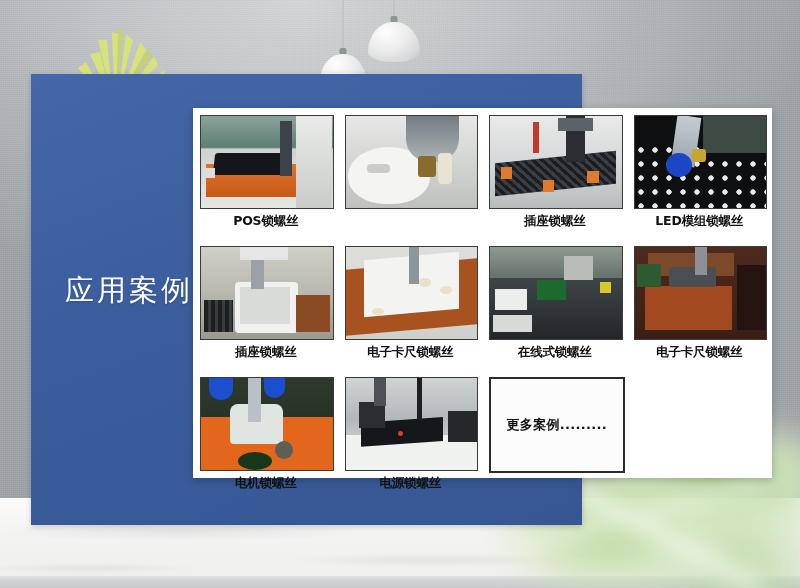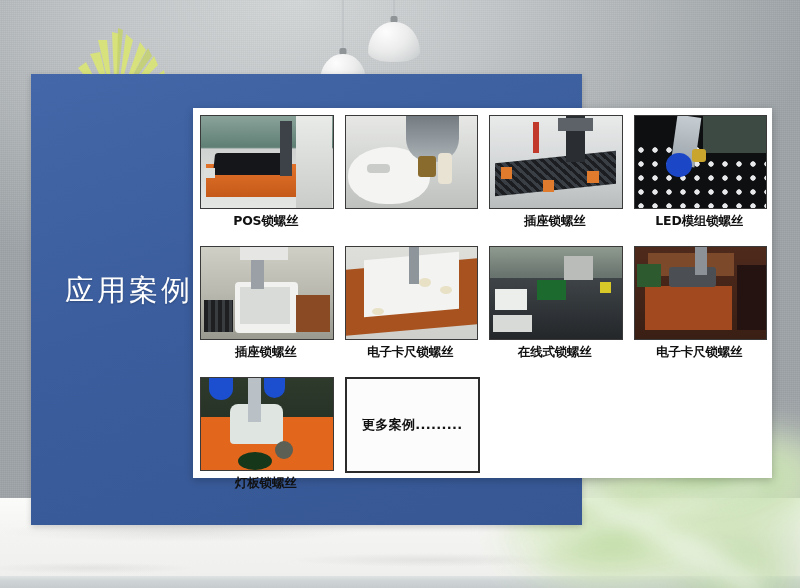--- a/index.html
+++ b/index.html
@@ -383,21 +383,35 @@
             <div class="ph t10">
               <i class="b1"></i>
               <i class="b2"></i>
               <i class="b3"></i>
               <i class="b4"></i>
               <i class="b5"></i>
               <i class="b6"></i>
               <i class="b7"></i>
             </div>
           </div>
-          <div class="caption">灯板锁螺丝</div>
+          <div class="caption">电机锁螺丝</div>
+        </div>
+        <div class="cell">
+          <div class="thumb">
+            <div class="ph t11">
+              <i class="b1"></i>
+              <i class="b2"></i>
+              <i class="b3"></i>
+              <i class="b4"></i>
+              <i class="b5"></i>
+              <i class="b6"></i>
+              <i class="b7"></i>
+            </div>
+          </div>
+          <div class="caption">电源锁螺丝</div>
         </div>
         <div class="cell empty">
           <div class="thumb">
             <span class="more-text">更多案例.........</span>
           </div>
           <div class="caption">更多案例.........</div>
         </div>
       </div>
   </div>
 

